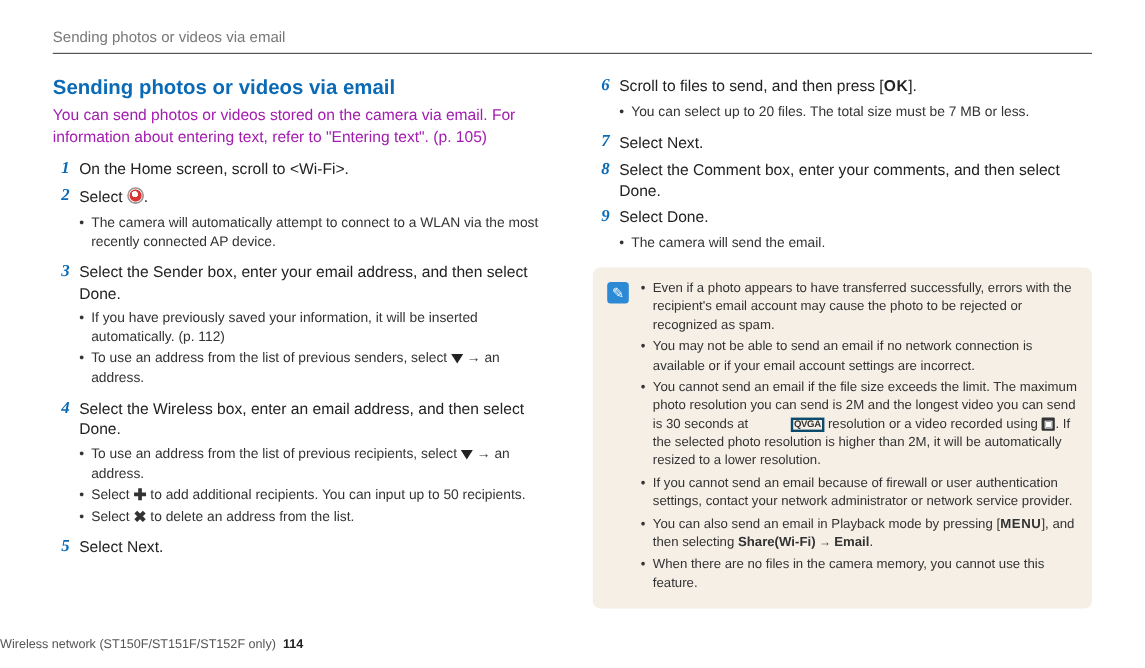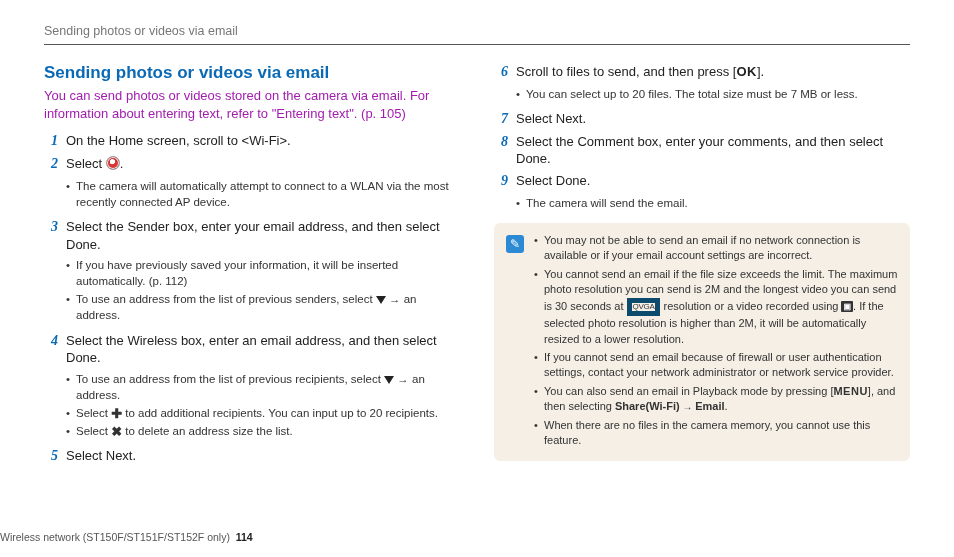--- a/index.html
+++ b/index.html
@@ -156,26 +156,27 @@
   }
   .key {
     font-family: Arial, sans-serif;
     font-weight: 700;
     letter-spacing: 0.5px;
     margin-top: 28px;
   }
   .qvga {
     display: inline-block;
     font-size: 8px;
-    font-weight: 400;
-    border: 5px solid #0c4a6e;
+    font-weight: 700;
+    border: 2px solid #0c4a6e;
     padding: 0 1px;
     line-height: 1.1;
     vertical-align: 1px;
     letter-spacing: -0.3px;
+    margin-left: 32px;
   }
   .rec-icon {
     display: inline-block;
     font-size: 8px;
     font-weight: 900;
     color: #fff;
     background: #333;
     padding: 0 2px;
     border-radius: 1px;
     vertical-align: 1px;
@@ -230,24 +231,24 @@
         <div class="step-num">4</div>
         <div class="step-body">
           <span>Select the </span><b>Wireless</b><span> box, enter an email address, and then select </span><b>Done</b><span>.</span>
         </div>
       </div>
       <ul class="sub">
         <li>
           <span>To use an address from the list of previous recipients, select </span><span class="tri-down"></span><span> → an address.</span>
         </li>
         <li>
-          <span>Select </span><span class="plus-icon">✚</span><span> to add additional recipients. You can input up to 20 recipients.</span>
+          <span>Select </span><span class="plus-icon">✚</span><span> to add additional recipients. You can input up to 50 recipients.</span>
         </li>
         <li>
-          <span>Select </span><span class="x-icon">✖</span><span> to delete an address size the list.</span>
+          <span>Select </span><span class="x-icon">✖</span><span> to delete an address from the list.</span>
         </li>
       </ul>
 
       <div class="step">
         <div class="step-num">5</div>
         <div class="step-body">
           <span>Select </span><b>Next</b><span>.</span>
         </div>
       </div>
     </div>
@@ -284,20 +285,21 @@
           <span>Select </span><b>Done</b><span>.</span>
         </div>
       </div>
       <ul class="sub">
         <li>The camera will send the email.</li>
       </ul>
 
       <div class="notebox">
         <div class="note-icon">✎</div>
         <ul>
+          <li>Even if a photo appears to have transferred successfully, errors with the recipient's email account may cause the photo to be rejected or recognized as spam.</li>
           <li>You may not be able to send an email if no network connection is available or if your email account settings are incorrect.</li>
           <li>
             <span>You cannot send an email if the file size exceeds the limit. The maximum photo resolution you can send is 2M and the longest video you can send is 30 seconds at </span><span class="qvga">QVGA</span><span> resolution or a video recorded using </span><span class="rec-icon">▣</span><span>. If the selected photo resolution is higher than 2M, it will be automatically resized to a lower resolution.</span>
           </li>
           <li>If you cannot send an email because of firewall or user authentication settings, contact your network administrator or network service provider.</li>
           <li>
             <span>You can also send an email in Playback mode by pressing [</span><span class="key">MENU</span><span>], and then selecting </span><b>Share(Wi-Fi)</b><span class="arrow"> → </span><b>Email</b><span>.</span>
           </li>
           <li>When there are no files in the camera memory, you cannot use this feature.</li>
         </ul>

